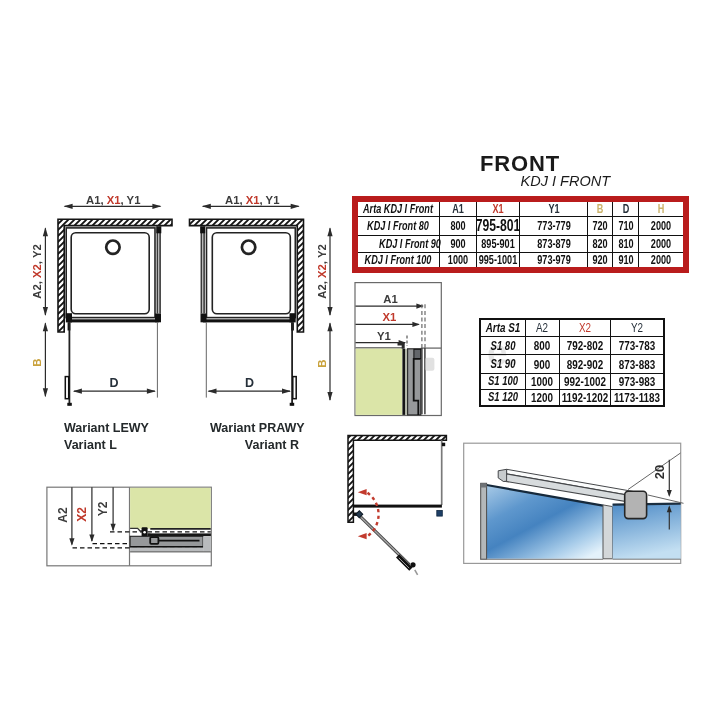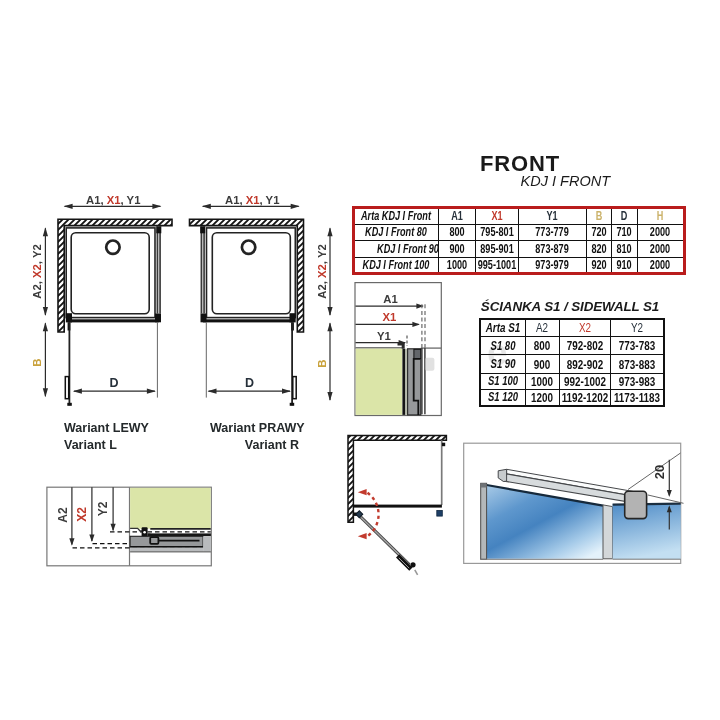--- a/index.html
+++ b/index.html
@@ -415,21 +415,21 @@
         <line x1="669.3" y1="507" x2="669.3" y2="529.5" stroke="#333" stroke-width="1.2"></line>
         <polygon points="669.3,505.3 671.8,512.3 666.8,512.3" fill="#2b2b2b"></polygon>
         <text transform="translate(664,472) rotate(-90)" text-anchor="middle" font-size="13" font-weight="bold" fill="#2e2e2e">20</text>
       </g>
 </svg>
 
 <div class="abs" style="left:430px;top:151px;width:180px;text-align:center;font-size:22px;font-weight:bold;color:#1a1a1a;letter-spacing:0.8px;">FRONT</div>
 
 <div class="abs" style="left:430px;top:173px;width:180px;text-align:right;font-size:14.5px;font-weight:normal;font-style:italic;color:#1a1a1a;">KDJ I FRONT</div>
 
-<table class="abs" style="left:351.5px;top:206px;width:331px;border:3px solid #b91c1c;">
+<table class="abs" style="left:351.5px;top:196px;width:331px;border:6px solid #b91c1c;">
       <colgroup>
         <col style="width:85px">
         <col style="width:37px">
         <col style="width:43px">
         <col style="width:68px">
         <col style="width:25px">
         <col style="width:26px">
         <col style="width:47px">
       </colgroup>
       <tbody>
@@ -456,21 +456,21 @@
             <span class="c">H</span>
           </td>
         </tr>
         <tr style="height:16.5px">
           <td style="border:1.5px solid #111;font-size:12px;font-weight:bold;font-style:italic;color:#111;">
             <span class="c">KDJ I Front 80</span>
           </td>
           <td style="border:1.5px solid #111;font-size:12px;font-weight:bold;color:#111;">
             <span class="c">800</span>
           </td>
-          <td style="border:1.5px solid #111;font-size:12px;font-weight:bold;color:#111;margin-top:29px;">
+          <td style="border:1.5px solid #111;font-size:16px;font-weight:bold;color:#111;margin-top:29px;">
             <span class="c">795-801</span>
           </td>
           <td style="border:1.5px solid #111;font-size:12px;font-weight:bold;color:#111;">
             <span class="c">773-779</span>
           </td>
           <td style="border:1.5px solid #111;font-size:12px;font-weight:bold;color:#111;">
             <span class="c">720</span>
           </td>
           <td style="border:1.5px solid #111;font-size:12px;font-weight:bold;color:#111;">
             <span class="c">710</span>
@@ -521,21 +521,20 @@
           <td style="border:1.5px solid #111;font-size:12px;font-weight:bold;color:#111;text-align:right;">
             <span class="c">910</span>
           </td>
           <td style="border:1.5px solid #111;font-size:12px;font-weight:bold;color:#111;">
             <span class="c">2000</span>
           </td>
         </tr>
       </tbody>
     </table>
 
-<div class="abs" style="left:460px;top:298.5px;width:220px;text-align:center;font-size:13.4px;font-weight:bold;font-style:italic;color:#1a1a1a;letter-spacing:-0.1px;">ŚCIANKA S1 / SIDEWALL S1</div>
 
 <div class="abs" style="left:487px;top:332px;font-size:37px;font-weight:bold;color:rgba(140,140,140,0.22);">e.</div>
 
 <table class="abs" style="left:479px;top:317.8px;width:184px;border:2px solid #111;">
       <colgroup>
         <col style="width:45.5px">
         <col style="width:33.5px">
         <col style="width:51.5px">
         <col style="width:53.5px">
       </colgroup>

